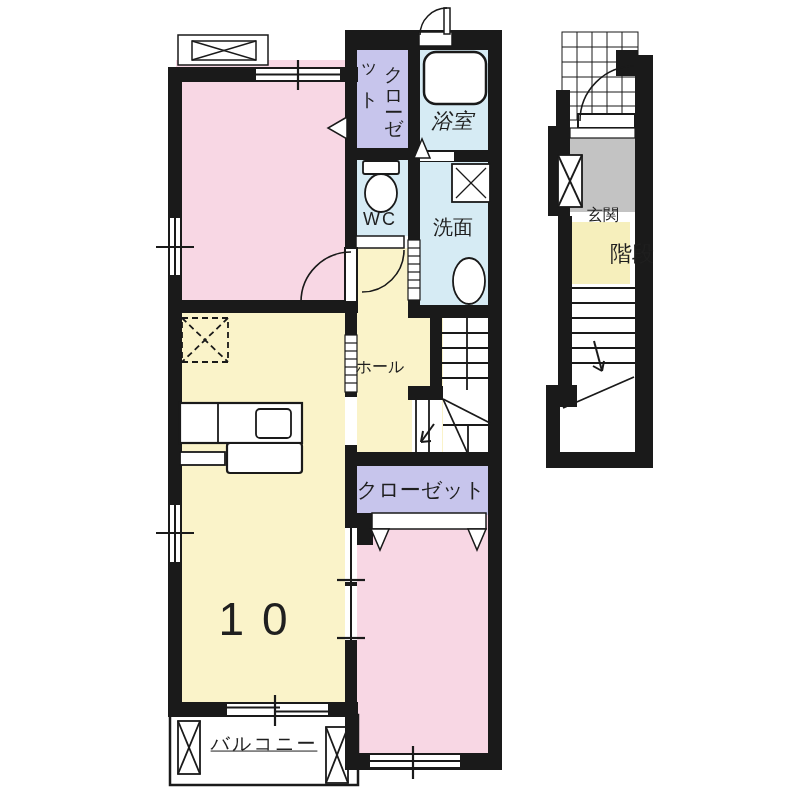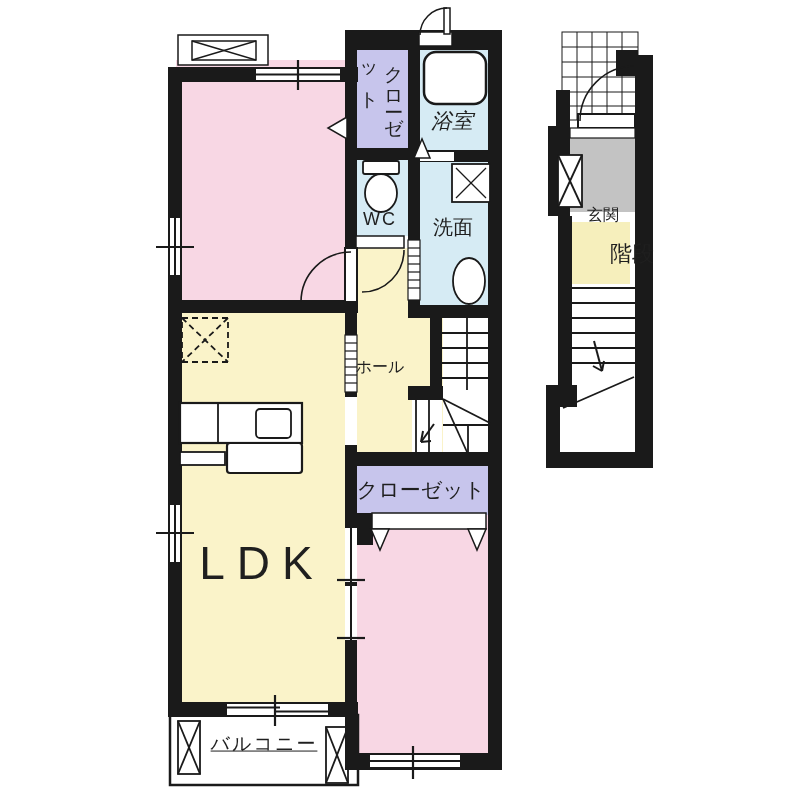--- a/index.html
+++ b/index.html
@@ -248,17 +248,17 @@
     </g>
   </g>
 </svg>
 
   <div class="lbl lbl-v" style="left:381px;top:97px;height:88px;font-size:19px;letter-spacing:3px;">クローゼット</div>
   <div class="lbl" style="left:452px;top:121px;font-size:21px;font-style:italic;">浴室</div>
   <div class="lbl" style="left:380px;top:220px;font-size:18px;letter-spacing:2px;">WC</div>
   <div class="lbl" style="left:453px;top:227px;font-size:20px;font-family:Liberation Serif, serif;">洗面</div>
   <div class="lbl" style="left:380px;top:367px;font-size:16px;">ホール</div>
   <div class="lbl" style="left:421px;top:490px;font-size:21px;">クローゼット</div>
-  <div class="lbl" style="left:262px;top:563px;font-size:46px;letter-spacing:12px;">LDK</div>
+  <div class="lbl" style="left:262px;top:619px;font-size:46px;letter-spacing:18px;">10</div>
   <div class="lbl" style="left:264px;top:744px;font-size:19px;letter-spacing:2px;text-decoration:underline;">バルコニー</div>
   <div class="lbl" style="left:603px;top:176px;font-size:16px;margin-top:39px;">玄関</div>
   <div class="lbl" style="left:632px;top:254px;font-size:22px;">階段</div>
 </div>
 
 </body></html>

